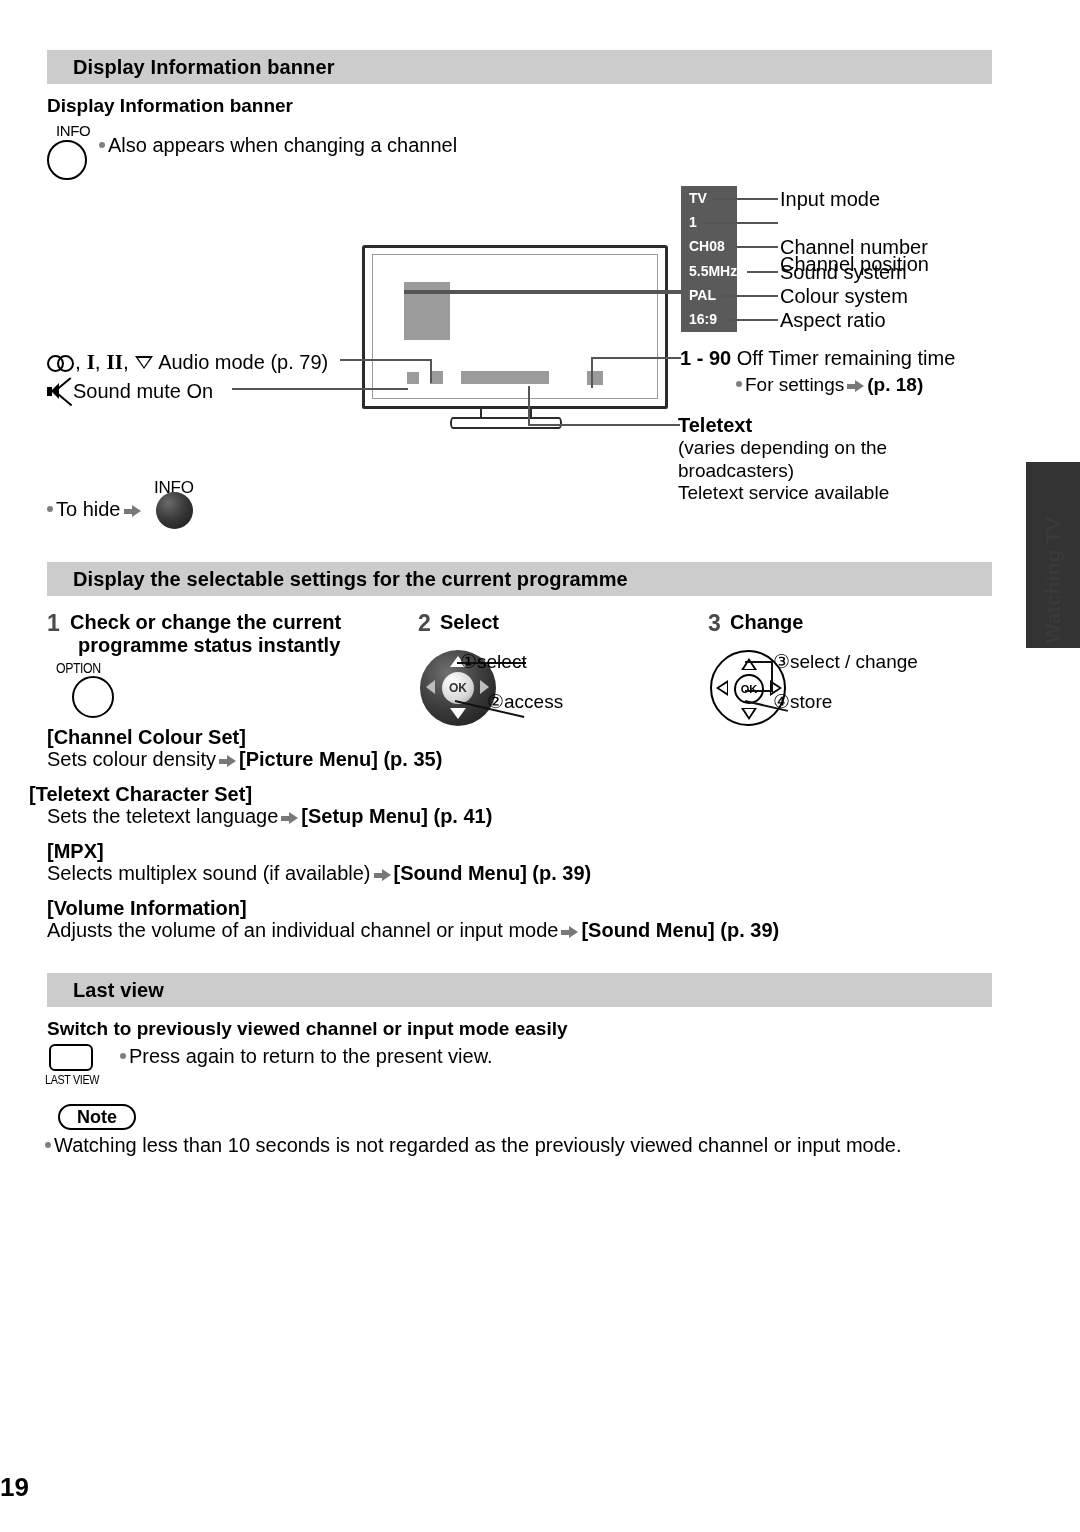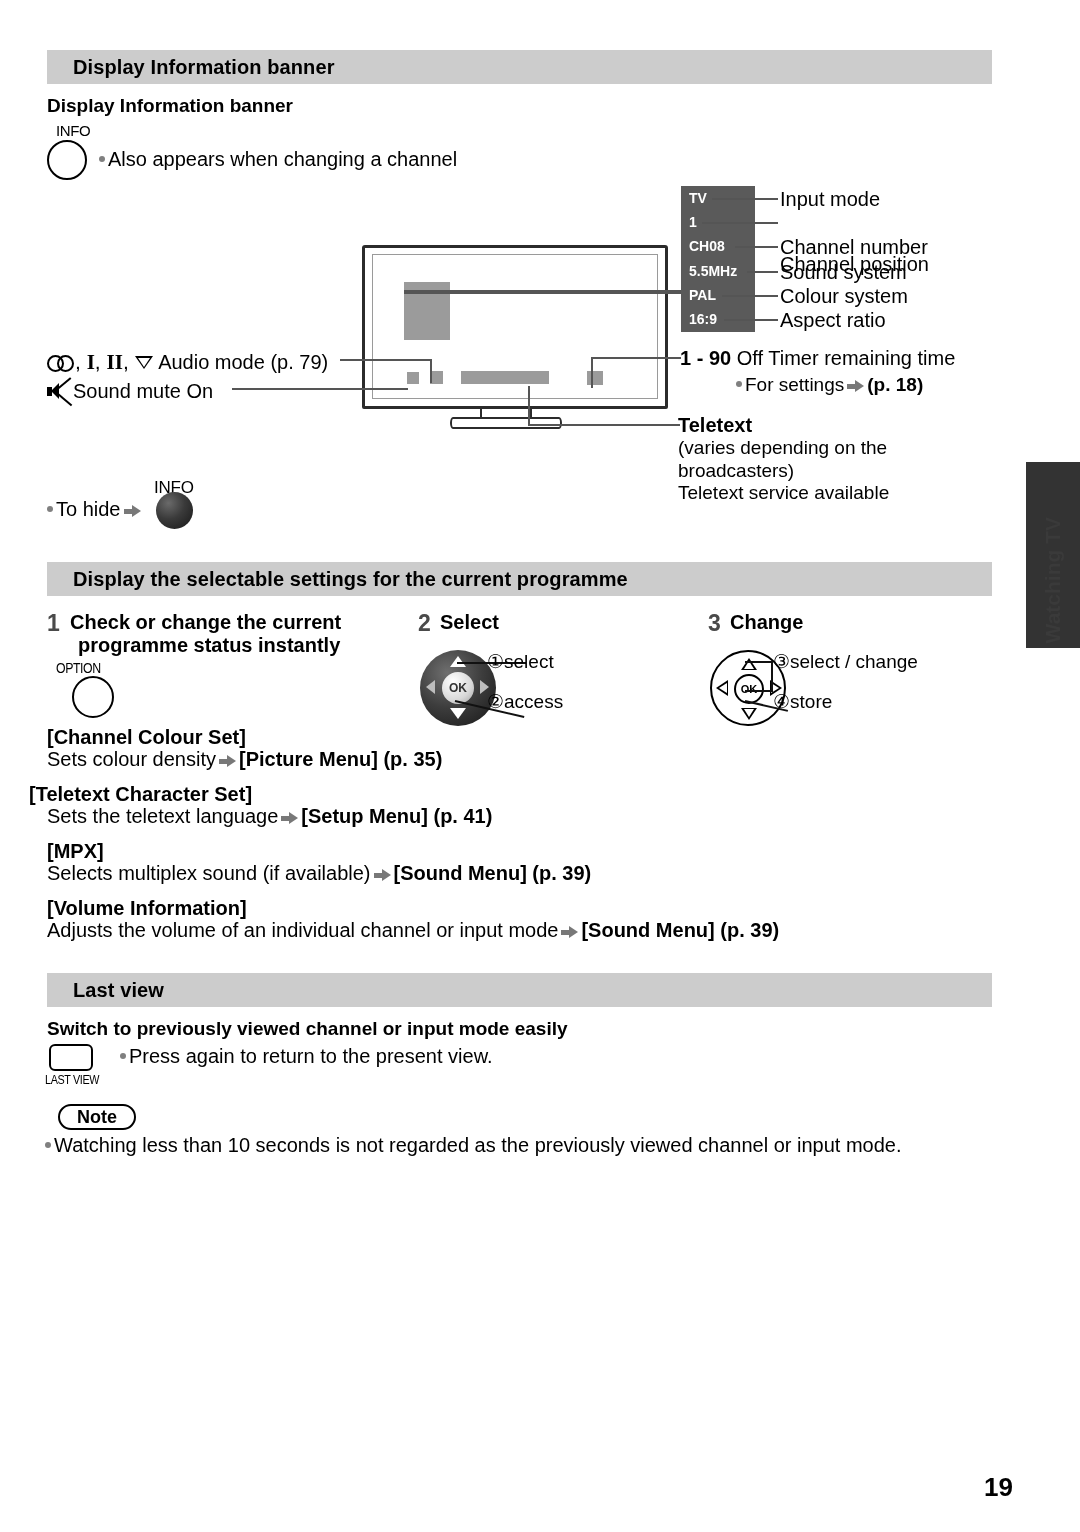--- a/index.html
+++ b/index.html
@@ -86,21 +86,21 @@
     margin-left: 9px;
   }
   #info-btn-circle {
     width: 36px; height: 36px;
     border: 2px solid #000;
     border-radius: 50%;
     background: #fff;
     margin-top: 2px;
   }
   #info-note {
-    left: 99px; top: 148px;
+    left: 99px; top: 134px;
     font-size: 20px;
   }
 
   
   #tv-figure { left: 362px; top: 245px; width: 310px; height: 195px; }
   #tv-bezel {
     position: absolute; left: 0; top: 0;
     width: 306px; height: 164px;
     border: 3px solid #2b2b2b;
     border-radius: 3px 3px 2px 2px;
@@ -150,21 +150,21 @@
     border: 2px solid #2b2b2b;
     border-radius: 4px/8px;
     box-sizing: border-box;
   }
   
   .lead { position: absolute; background: #555; }
 
   
   #osd-legend {
     left: 681px; top: 186px;
-    width: 74px; height: 146px;
+    width: 56px; height: 146px;
     background: #5a5a5a;
   }
   .osd-row {
     position: absolute; left: 0;
     width: 74px; height: 24px;
     display: flex; align-items: center;
   }
   .osd-row .osd-val {
     color: #ffffff; font-weight: bold; font-size: 14px;
     padding-left: 8px; white-space: nowrap;
@@ -436,21 +436,20 @@
     border: 2px solid #000; border-radius: 13px;
     background: #fff; box-sizing: border-box;
     display: flex; align-items: center; justify-content: center;
     font-size: 18px; font-weight: bold;
   }
   #note-text { left: 45px; top: 1134px; font-size: 20px; text-align: right; }
 
   
   #page-no {
     left: 0; top: 1472px; width: 1013px;
-    text-align: right;
     font-size: 26px; font-weight: bold;
   }
 </style>
 </head>
 <body>
 
 <div class="section-bar" id="bar-display-info" style="left:47px; top:50px; width:945px;">
   <span class="bar-title">Display Information banner</span>
 </div>
 
@@ -576,21 +575,21 @@
 
 <div class="abs" id="dpad2">
   <div class="tri t-up"></div>
   <div class="tri t-dn"></div>
   <div class="tri t-lf"></div>
   <div class="tri t-rt"></div>
   <div class="ok">OK</div>
 </div>
 <div class="cline" style="left:457px; top:662px; width:69px; height:2px;"></div>
 <div class="cline" style="left:455px; top:700px; width:71px; height:2px; transform:rotate(13deg); transform-origin:left center;"></div>
-<div class="callout" style="left:487px; top:650px;">①select</div>
+<div class="callout" style="left:460px; top:650px;">①select</div>
 <div class="callout" style="left:487px; top:690px;">②access</div>
 
 <div class="step-num" style="left:708px; top:610px;">3</div>
 <div class="step-title" style="left:730px; top:611px;">Change</div>
 
 <div class="abs" id="dpad3">
   <div class="tri-o o-up"></div>
   <div class="tri-o o-dn"></div>
   <div class="tri-o o-lf"></div>
   <div class="tri-o o-rt"></div>

